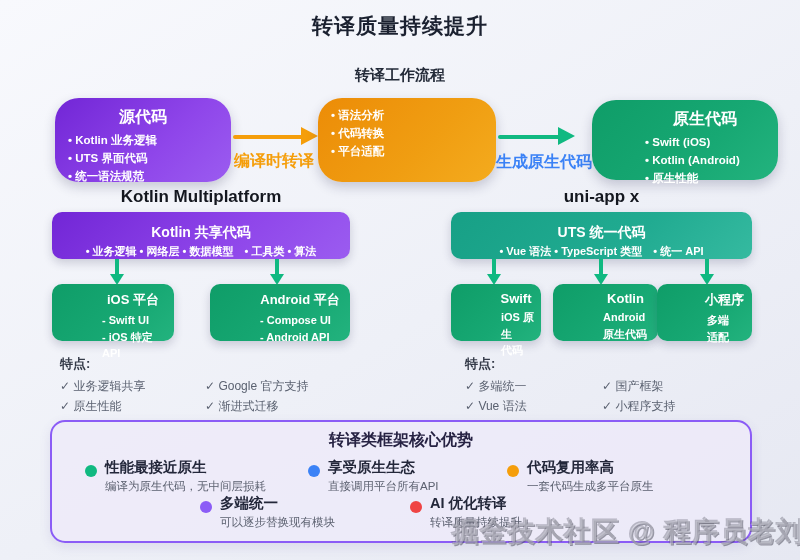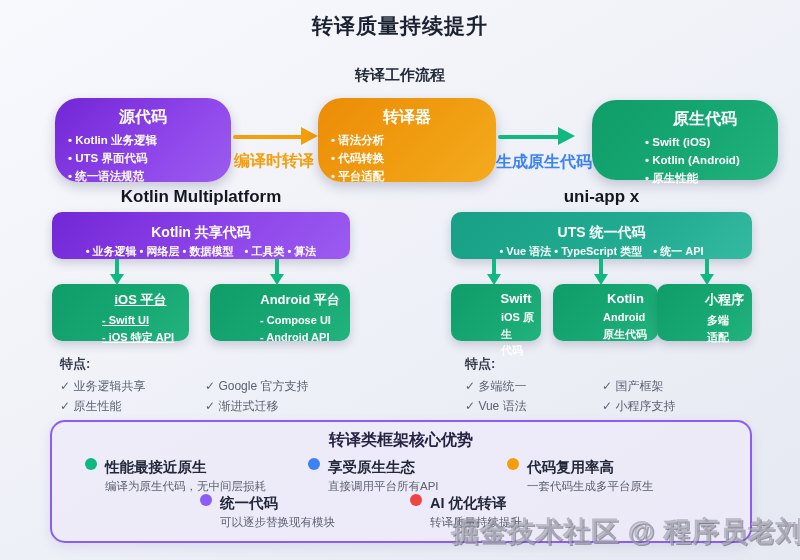--- a/index.html
+++ b/index.html
@@ -76,21 +76,21 @@
   .adv-panel {
     left:50px; top:420px; width:702px; height:123px;
     background: rgba(238,234,250,.75);
     border:2px solid #8b5cf6; border-radius:15px;
     box-shadow: 0 4px 12px rgba(90,70,160,.12);
   }
   .adv-title {
     left:50px; top:430px; width:702px; text-align:center;
     font-size:16px; font-weight:bold; color:#262243;
   }
-  .adv-item .adv-head { display:flex; align-items:flex-start; gap:8px; }
+  .adv-item .adv-head { display:flex; align-items:flex-end; gap:8px; }
   .adv-item .dot { width:12px; height:12px; border-radius:50%; flex:none; }
   .adv-item .adv-name { font-size:14.5px; font-weight:bold; color:#23273a; white-space:nowrap; }
   .adv-item .adv-desc { margin-left:20px; margin-top:2px; font-size:11.5px; color:#5c6170; white-space:nowrap; }
   .dot-green{background:#10b981;} .dot-blue{background:#3b82f6;} .dot-orange{background:#f59e0b;}
   .dot-purple{background:#8b5cf6;} .dot-red{background:#ef4444;}
 
   
   .watermark {
     left:452px; top:514px; width:348px;
     font-size:27px; font-weight:bold; letter-spacing:1px; white-space:nowrap;
@@ -111,21 +111,20 @@
     <div>• UTS 界面代码</div>
     <div>• 统一语法规范</div>
   </div>
 </div>
 
 <div class="abs h-arrow-line bg-orange" style="left:233px; top:135px; width:70px;"></div>
 <div class="abs h-arrow-head bd-orange" style="left:301px; top:127px;"></div>
 <div class="abs arrow-label c-orange" style="left:222px; top:151px; width:104px;">编译时转译</div>
 
 <div class="abs fbox grad-orange" style="left:318px; top:98px; width:178px; height:84px;">
-  <div class="fbox-title">转译器</div>
   <div class="fbox-items">
     <div>• 语法分析</div>
     <div>• 代码转换</div>
     <div>• 平台适配</div>
   </div>
 </div>
 
 <div class="abs h-arrow-line bg-green" style="left:498px; top:135px; width:62px;"></div>
 <div class="abs h-arrow-head bd-green" style="left:558px; top:127px;"></div>
 <div class="abs arrow-label c-green" style="left:490px; top:152px; width:108px;">生成原生代码</div>
@@ -156,21 +155,21 @@
 <div class="abs conn-tri" style="left:110px; top:274px;"></div>
 <div class="abs conn-bar" style="left:275px; top:259px;"></div>
 <div class="abs conn-tri" style="left:270px; top:274px;"></div>
 <div class="abs conn-bar" style="left:492px; top:259px;"></div>
 <div class="abs conn-tri" style="left:487px; top:274px;"></div>
 <div class="abs conn-bar" style="left:599px; top:259px;"></div>
 <div class="abs conn-tri" style="left:594px; top:274px;"></div>
 <div class="abs conn-bar" style="left:705px; top:259px;"></div>
 <div class="abs conn-tri" style="left:700px; top:274px;"></div>
 
-<div class="abs pbox grad-green" style="left:52px; top:284px; width:137px; height:57px;text-decoration:underline;">
+<div class="abs pbox grad-green" style="left:52px; top:284px; width:122px; height:57px;">
   <div class="pbox-title">iOS 平台</div>
   <div class="pbox-items">
     <div>- Swift UI</div>
     <div>- iOS 特定 API</div>
   </div>
 </div>
 <div class="abs pbox grad-green" style="left:210px; top:284px; width:140px; height:57px;">
   <div class="pbox-title">Android 平台</div>
   <div class="pbox-items">
     <div>- Compose UI</div>
@@ -235,21 +234,21 @@
   <div class="adv-head">
     <span class="dot dot-orange"></span>
     <span class="adv-name">代码复用率高</span>
   </div>
   <div class="adv-desc">一套代码生成多平台原生</div>
 </div>
 
 <div class="abs adv-item" style="left:200px; top:494px;">
   <div class="adv-head">
     <span class="dot dot-purple"></span>
-    <span class="adv-name">统一代码</span>
+    <span class="adv-name">多端统一</span>
   </div>
   <div class="adv-desc">可以逐步替换现有模块</div>
 </div>
 
 <div class="abs adv-item" style="left:410px; top:494px;">
   <div class="adv-head">
     <span class="dot dot-red"></span>
     <span class="adv-name">AI 优化转译</span>
   </div>
   <div class="adv-desc">转译质量持续提升</div>

